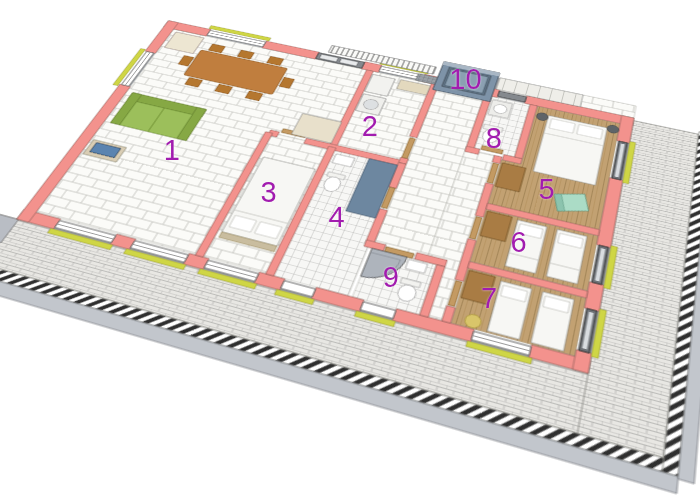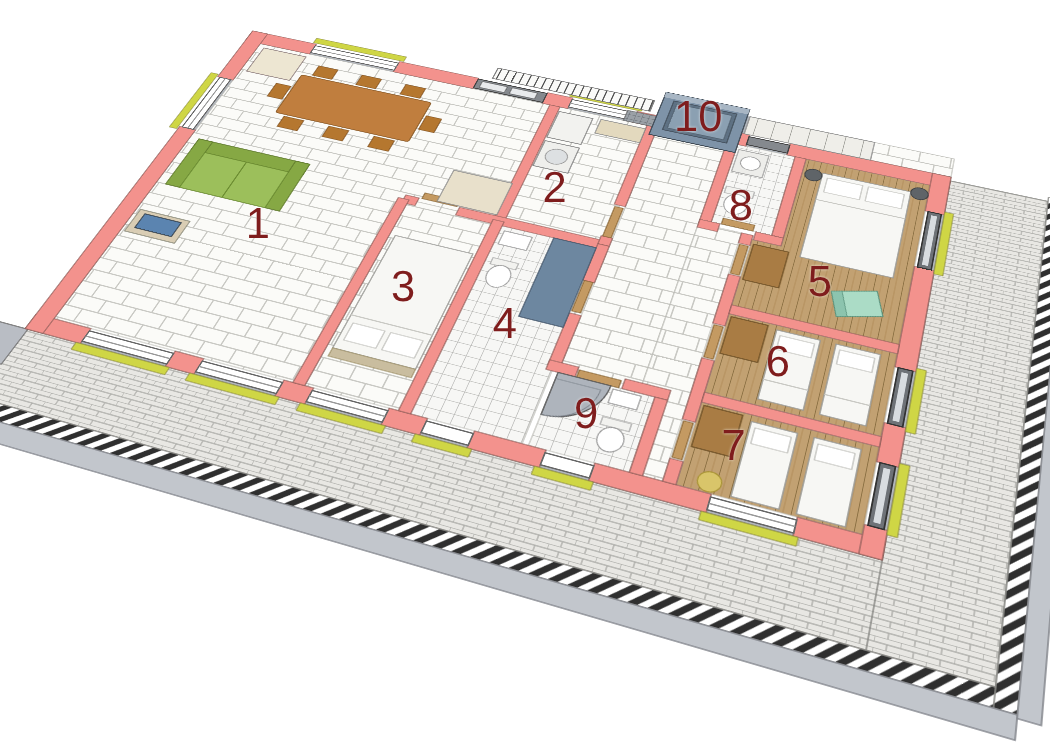--- a/index.html
+++ b/index.html
@@ -3,21 +3,21 @@
 <meta charset="utf-8">
 <style>
   html,body{margin:0;padding:0;background:#fff;}
   #stage{position:relative;width:700px;height:500px;overflow:hidden;background:#fff;
          font-family:"Liberation Sans", sans-serif;}
   #plan{position:absolute;left:18px;top:-30px;width:690px;height:448px;
         transform-style:flat;}
   
   .room-num{position:absolute;transform:translate(-50%,-50%);
             font-family:"Liberation Sans", sans-serif;
-            font-size:29px;color:#7f1d1d;font-weight:400;
+            font-size:29px;color:#a21caf;font-weight:400;
             text-shadow:0 0 2px rgba(255,255,255,.75);
             pointer-events:none;white-space:nowrap;}
   svg *{vector-effect:non-scaling-stroke;}
 </style>
 </head>
 <body>
 
 <div id="stage">
 
   <div id="plan" style="transform: perspective(900px) rotateX(42deg) rotateZ(18deg) scale(1.02);">

